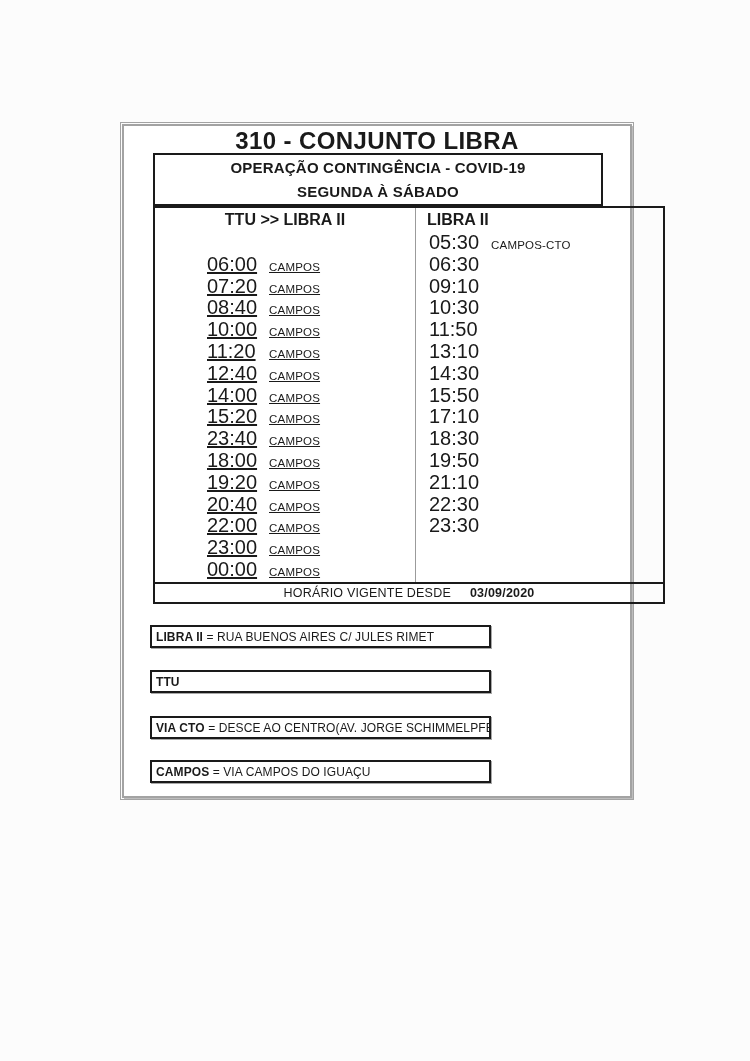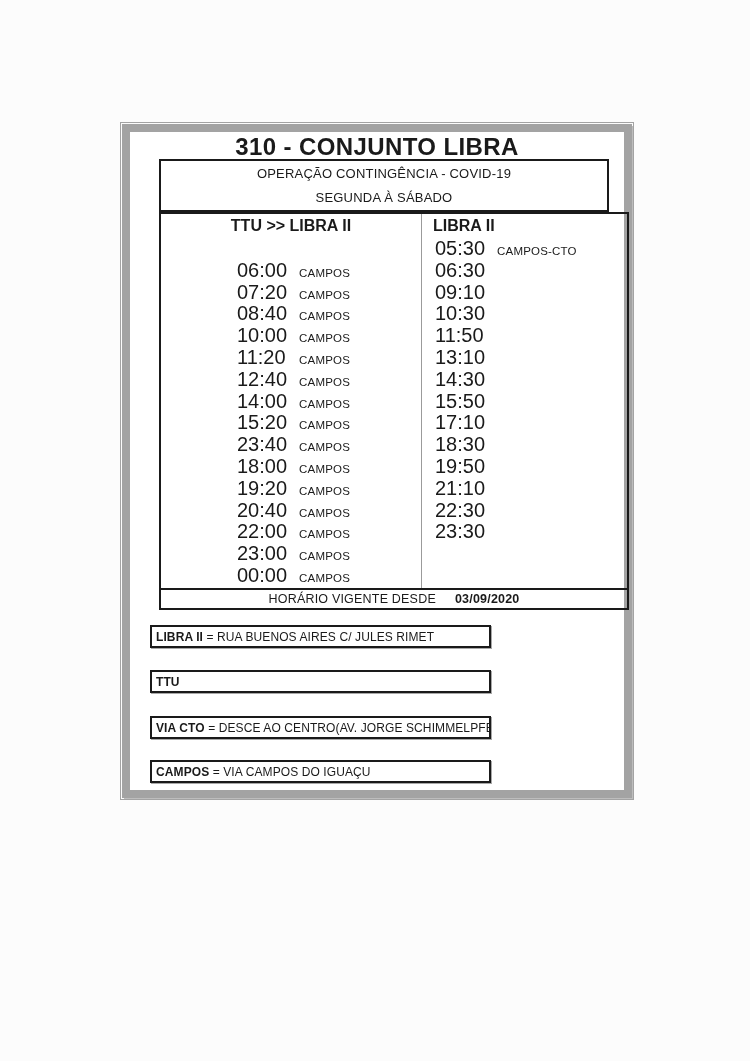--- a/index.html
+++ b/index.html
@@ -8,47 +8,47 @@
     background:#fcfcfc;
     font-family:"Liberation Sans", sans-serif;
     color:#1a1a1a;
     position:relative;
     overflow:hidden;
   }
 
   .doc-box {
     position:absolute; left:122px; top:124px; width:510px; height:674px;
     background:#fff;
-    border:8px solid #a3a3a3;
+    border:2px solid #a3a3a3;
     outline:1px solid #a3a3a3; outline-offset:1px;
     box-shadow:2px 2px 0 #bdbdbd;
   }
   .doc-title {
     text-align:center; font-weight:bold; font-size:24px; line-height:27px;
     margin-top:1px; letter-spacing:0.4px;
   }
   .header-box {
     position:absolute; left:29px; top:27px; width:450px; height:53px;
     border:2px solid #1a1a1a; text-align:center; padding-top:1px;
   }
-  .header-box .hline { font-weight:normal; font-size:13px; line-height:24px; letter-spacing:0.2px; }
+  .header-box .hline { font-weight:bold; font-size:15px; line-height:24px; letter-spacing:0.2px; }
 
   .table-box {
-    position:absolute; left:29px; top:80px; width:470px; height:398px;
+    position:absolute; left:29px; top:80px; width:512px; height:398px;
     border:2px solid #1a1a1a;
     display:flex; flex-direction:column;
   }
   .cols { flex:1; display:flex; min-height:0; }
   .col-left { width:260px; }
   .col-right { flex:1; border-left:1px solid #9b9b9b; }
   .col-header { height:24px; font-weight:bold; font-size:16px; line-height:24px; }
   .col-left .col-header { text-align:center; }
   .col-right .col-header { padding-left:11px; }
   .cell { height:21.8px; display:flex; align-items:baseline; }
-  .col-left .cell { padding-left:76px; }
+  .col-left .cell { padding-left:52px;text-decoration:underline; }
   .col-right .cell { padding-left:13px; }
   .time { font-size:20px; line-height:21.8px; min-width:62px; }
   .note { font-size:11.5px; letter-spacing:0.2px; }
 
   .table-footer {
     height:20px; border-top:2px solid #1a1a1a;
     display:flex; justify-content:center; align-items:center; gap:19px;
     font-size:12.5px; letter-spacing:0.2px;
   }
   .table-footer .date { font-weight:bold; }

